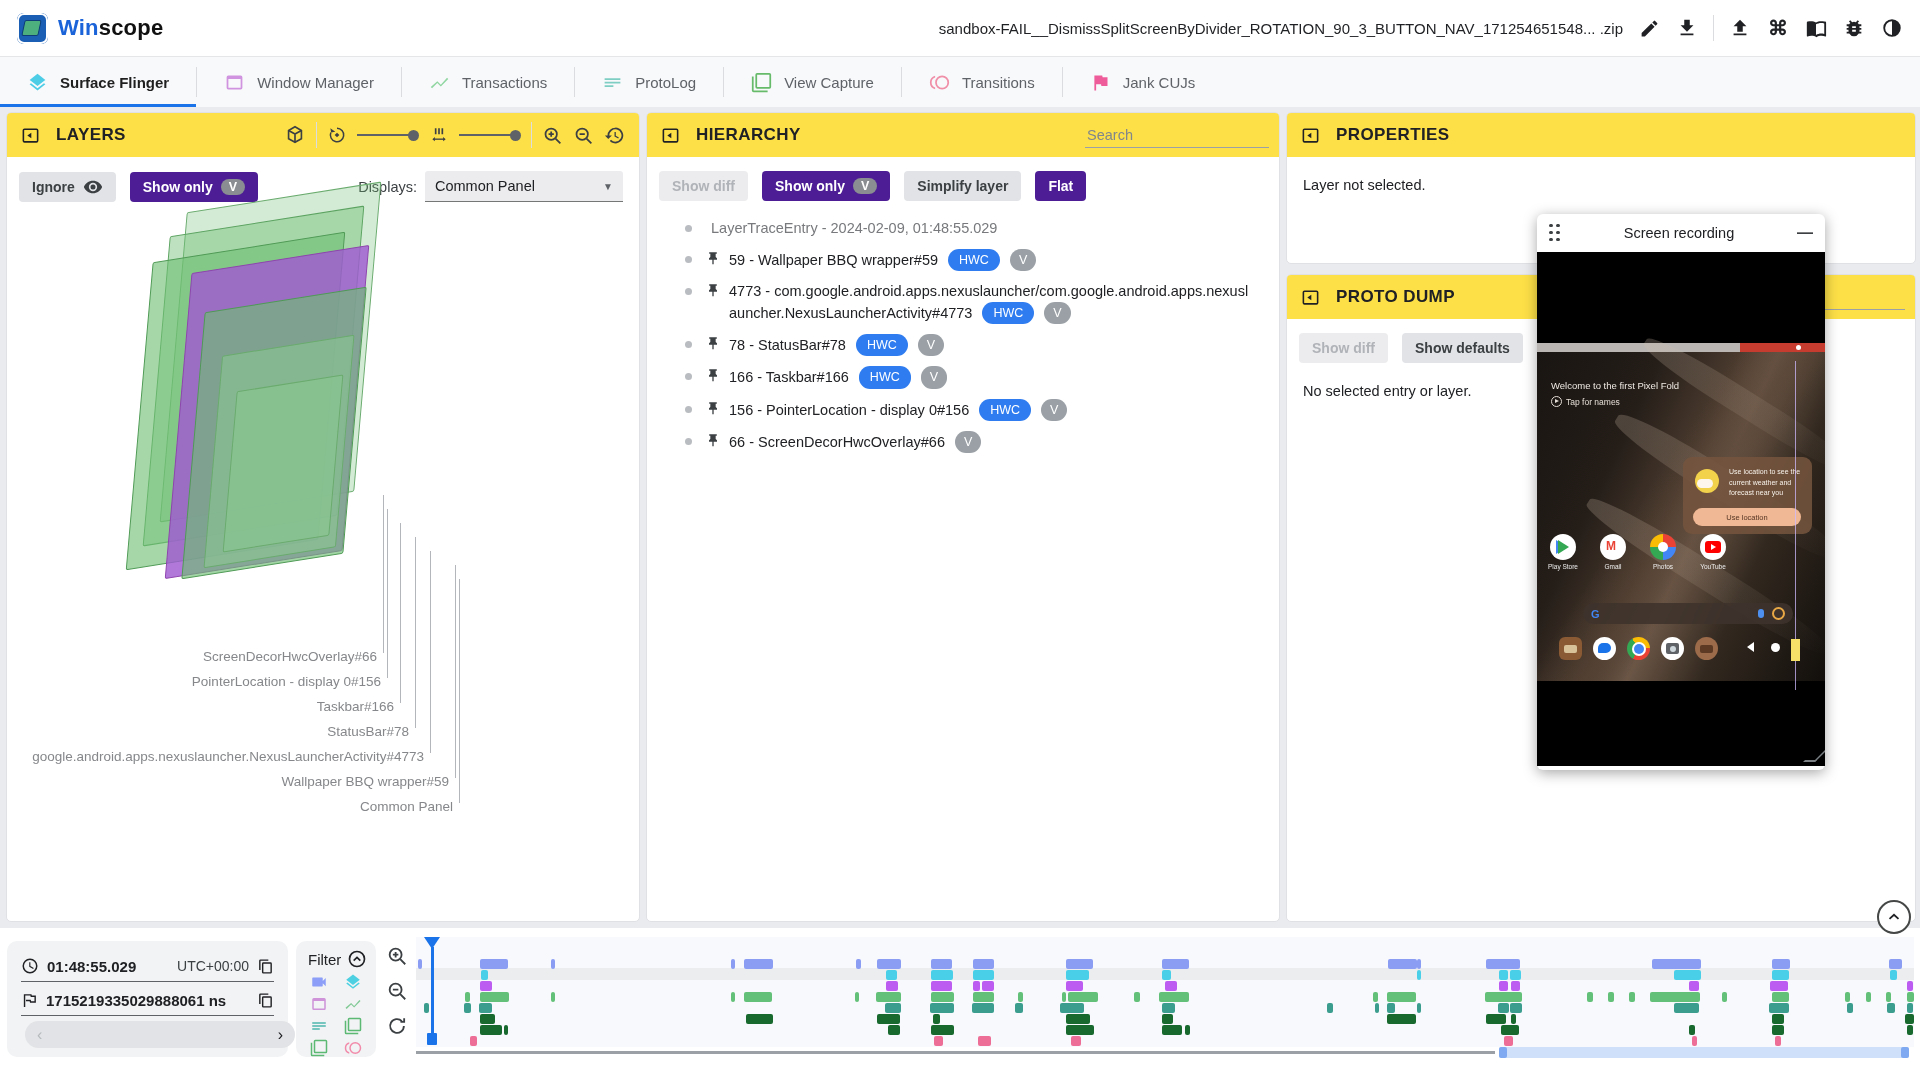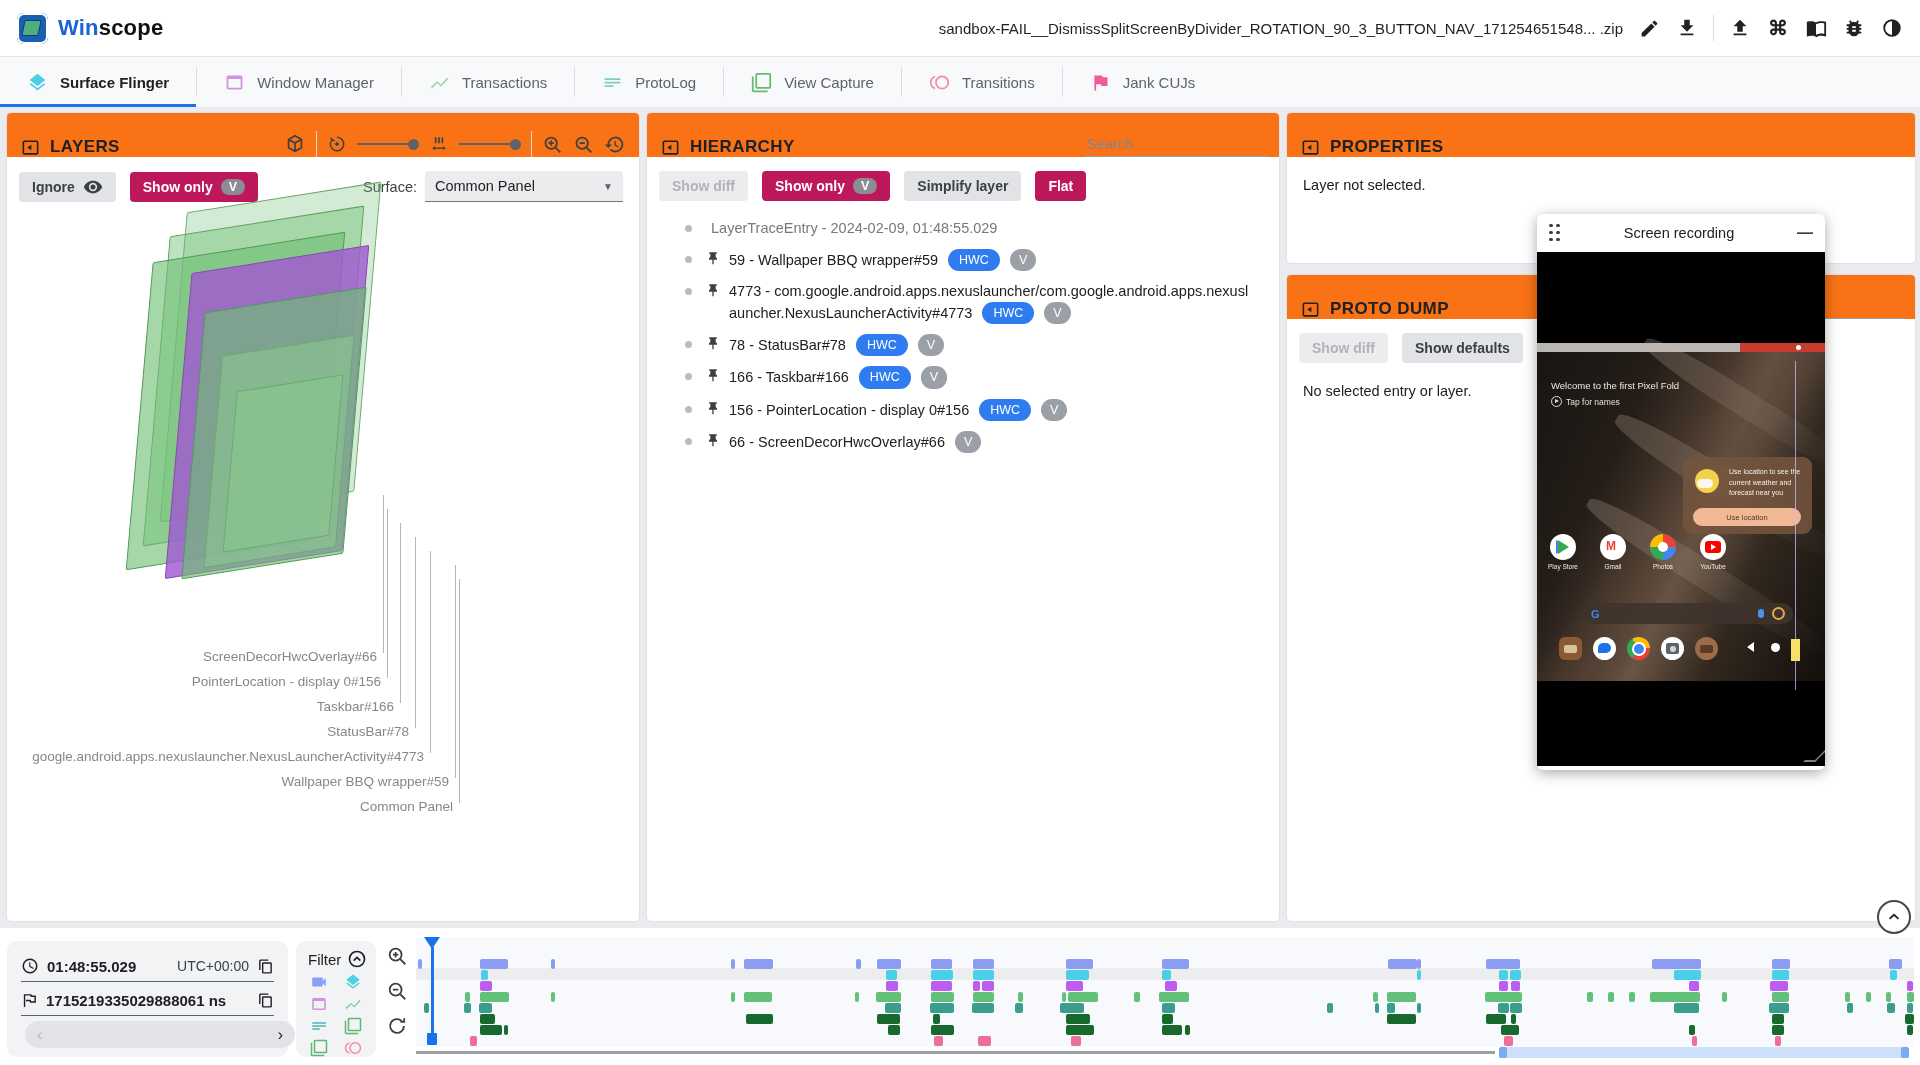--- a/index.html
+++ b/index.html
@@ -17,34 +17,34 @@
   .vdiv{width:1px;height:26px;background:#dadce0;}
   
   #tabbar{position:absolute;left:0;top:57px;width:1920px;height:50px;background:#f8f9fb;display:flex;align-items:stretch;}
   .tab{display:flex;align-items:center;gap:12px;padding:0 27px;position:relative;cursor:pointer;}
   .tab .tlabel{font-size:15px;color:#5f6368;}
   .tab.active .tlabel{color:#1f1f1f;font-weight:700;}
   .tab.active:after{content:"";position:absolute;left:0;right:0;bottom:0;height:3px;background:#1a73e8;}
   .tabdiv{width:1px;background:#dadce0;margin:10px 0;}
   
   .panel{position:absolute;background:#fff;border:1px solid #dfe1e5;border-radius:5px;overflow:hidden;}
-  .phead{height:44px;background:#f97316;display:flex;align-items:flex-end;padding:0 14px;gap:10px;}
+  .phead{height:44px;background:#fde047;display:flex;align-items:center;padding:0 14px;gap:16px;}
   .ptitle{font-size:17px;font-weight:700;color:#202124;letter-spacing:.4px;}
   .picon{color:#202124}
   #layers-panel{left:6px;top:112px;width:632px;height:808px;}
   #hier-panel{left:646px;top:112px;width:632px;height:808px;}
   #props-panel{left:1286px;top:112px;width:628px;height:150px;}
   #proto-panel{left:1286px;top:274px;width:628px;height:646px;}
   .toolbar{margin-left:auto;display:flex;align-items:center;gap:10px;color:#3c4043;}
   .slider{display:flex;align-items:center;}
   .slider .line{width:52px;height:2px;background:#5f6368;}
   .slider .dot{width:11px;height:11px;border-radius:50%;background:#5f6368;margin-left:-1px;}
   .ctrl-row{display:flex;align-items:center;gap:14px;padding:14px 12px 0 12px;}
   .btn{height:30px;display:inline-flex;align-items:center;gap:8px;padding:0 13px;border-radius:4px;background:#e1e3e6;color:#3c4043;font-size:14px;font-weight:600;cursor:pointer;white-space:nowrap;}
-  .btn.blue{background:#be185d;color:#fff;}
+  .btn.blue{background:#4c1d95;color:#fff;}
   .btn.disabled{background:#ececee;color:#b0b3b8;cursor:default;}
   .chipv{background:#8a8d91;color:#fff;border-radius:10px;padding:1px 8px;font-size:12.5px;font-weight:700;}
   .displays{margin-left:auto;display:flex;align-items:center;gap:8px;padding-right:4px;}
   .displays .dlabel{font-size:14.5px;color:#3c4043;}
   .select{width:178px;height:30px;background:#ececee;border-bottom:1px solid #747775;border-radius:3px 3px 0 0;display:flex;align-items:center;padding:0 10px;font-size:14.5px;color:#202124;cursor:pointer;}
   .select .caret{margin-left:auto;color:#5f6368;font-size:10px;}
   
   #scene{position:absolute;left:0;top:150px;width:630px;height:650px;}
   .layer3d{position:absolute;transform:rotate(-9deg) skewX(-14deg);border-radius:2px;}
   .lbl{position:absolute;font-size:13.5px;color:#85878a;white-space:nowrap;}
@@ -314,21 +314,21 @@
           <span>Ignore</span>
         <svg width="20" height="20" viewBox="0 0 24 24" fill="currentColor">
             <path d="M12 4.5C7 4.5 2.7 7.6 1 12c1.7 4.4 6 7.5 11 7.5s9.3-3.1 11-7.5c-1.7-4.4-6-7.5-11-7.5zm0 12.5a5 5 0 1 1 0-10 5 5 0 0 1 0 10zm0-8a3 3 0 1 0 0 6 3 3 0 0 0 0-6z"></path>
           </svg>
       </span>
       <span class="btn blue">
           <span>Show only</span>
           <span class="chipv">V</span>
         </span>
       <span class="displays">
-        <span class="dlabel">Surface:</span>
+        <span class="dlabel">Displays:</span>
         <span class="select">
             <span>Common Panel</span>
             <span class="caret">▼</span>
           </span>
       </span>
     </div>
     <div id="scene">
         <div class="layer3d" style="left: 165px; top: -62px; width: 195px; height: 300px; background: rgba(110, 190, 115, 0.3); border: 1px solid rgb(106, 171, 110);"></div>
         <div class="layer3d" style="left: 148px; top: -38px; width: 195px; height: 300px; background: rgba(110, 190, 115, 0.45); border: 1px solid rgb(92, 163, 97);"></div>
         <div class="layer3d" style="left: 131px; top: -12px; width: 193px; height: 298px; background: rgba(110, 190, 115, 0.62); border: 1px solid rgb(79, 154, 85);"></div>

